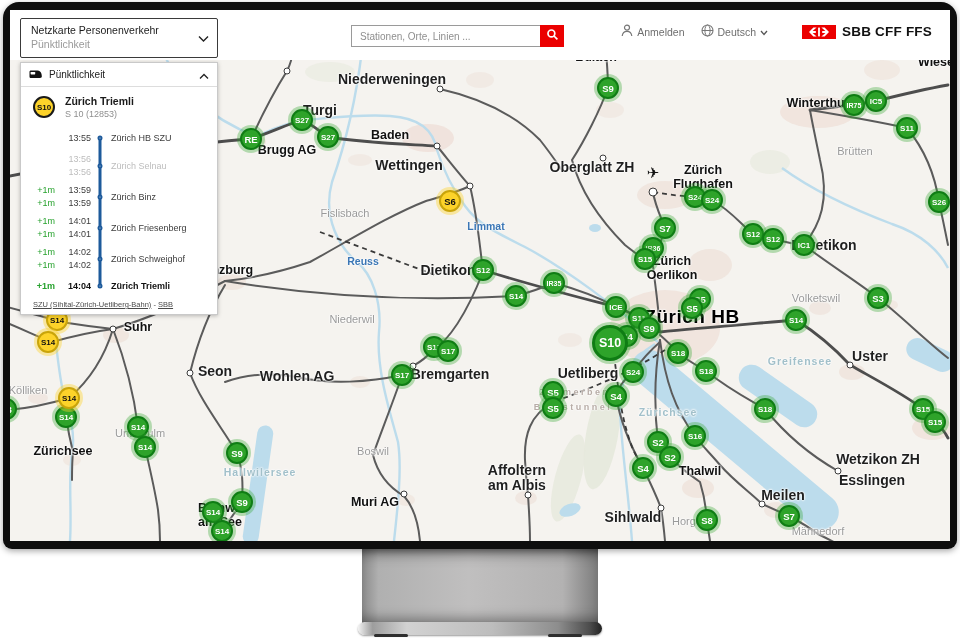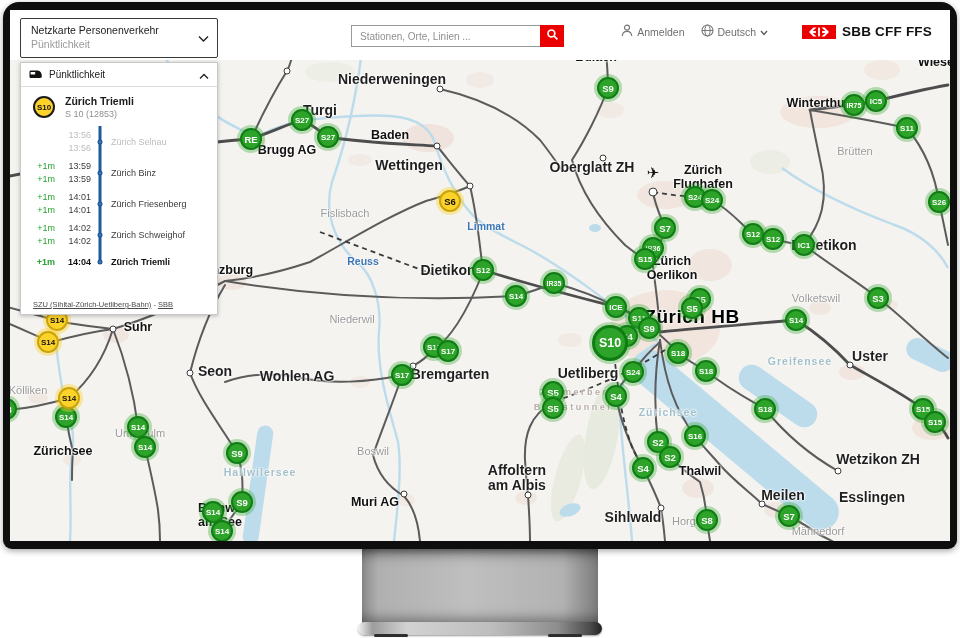--- a/index.html
+++ b/index.html
@@ -207,21 +207,21 @@
           <div class="lbl city-bold" style="left: 693px; top: 167px;">Zürich
 Flughafen</div>
           <div class="lbl city-bold" style="left: 800px; top: 94px; margin-left: 8px;">Winterthur</div>
           <div class="lbl city-bold" style="left: 952px; top: 53px;">Wiesendangen</div>
           <div class="lbl minor" style="left: 845px; top: 142px;">Brütten</div>
           <div class="lbl city" style="left: 814px; top: 236px;">Effretikon</div>
           <div class="lbl minor" style="left: 806px; top: 289px;">Volketswil</div>
           <div class="lbl city" style="left: 860px; top: 347px;">Uster</div>
           <div class="lbl water" style="left: 790px; top: 352px;">Greifensee</div>
           <div class="lbl city" style="left: 868px; top: 422px; margin-top: 28px;">Wetzikon ZH</div>
-          <div class="lbl city" style="left: 862px; top: 488px;">Esslingen</div>
+          <div class="lbl city" style="left: 862px; top: 471px;">Esslingen</div>
           <div class="lbl city" style="left: 773px; top: 486px;">Meilen</div>
           <div class="lbl minor" style="left: 808px; top: 522px;">Männedorf</div>
           <div class="lbl city-bold" style="left: 662px; top: 258px;">Zürich
 Oerlikon</div>
           <div class="lbl city-lg" style="left: 682px; top: 307px;">Zürich HB</div>
           <div class="lbl city" style="left: 578px; top: 364px;">Uetliberg</div>
           <div class="lbl city-bold" style="left: 690px; top: 462px;">Thalwil</div>
           <div class="lbl city" style="left: 623px; top: 508px;">Sihlwald</div>
           <div class="lbl minor" style="left: 680px; top: 512px;">Horgen</div>
           <div class="lbl water" style="left: 658px; top: 403px;">Zürichsee</div>
@@ -400,20 +400,31 @@
       </span>
     </div>
     <div class="train-row">
       <div class="badge-mini">S10</div>
       <div>
         <div class="train-name">Zürich Triemli</div>
         <div class="train-num">S 10 (12853)</div>
       </div>
     </div>
     <div class="stops">
+          <div class="stop-row first">
+            <div class="col-delay"></div>
+            <div class="col-time">
+              <div>13:55</div>
+            </div>
+            <div class="col-node">
+              <div class="tl-line"></div>
+              <div class="tl-dot"></div>
+            </div>
+            <div class="col-name">Zürich HB SZU</div>
+          </div>
           <div class="stop-row tall muted">
             <div class="col-delay"></div>
             <div class="col-time">
               <div>13:56</div>
               <div>13:56</div>
             </div>
             <div class="col-node">
               <div class="tl-line"></div>
               <div class="tl-dot"></div>
             </div>

